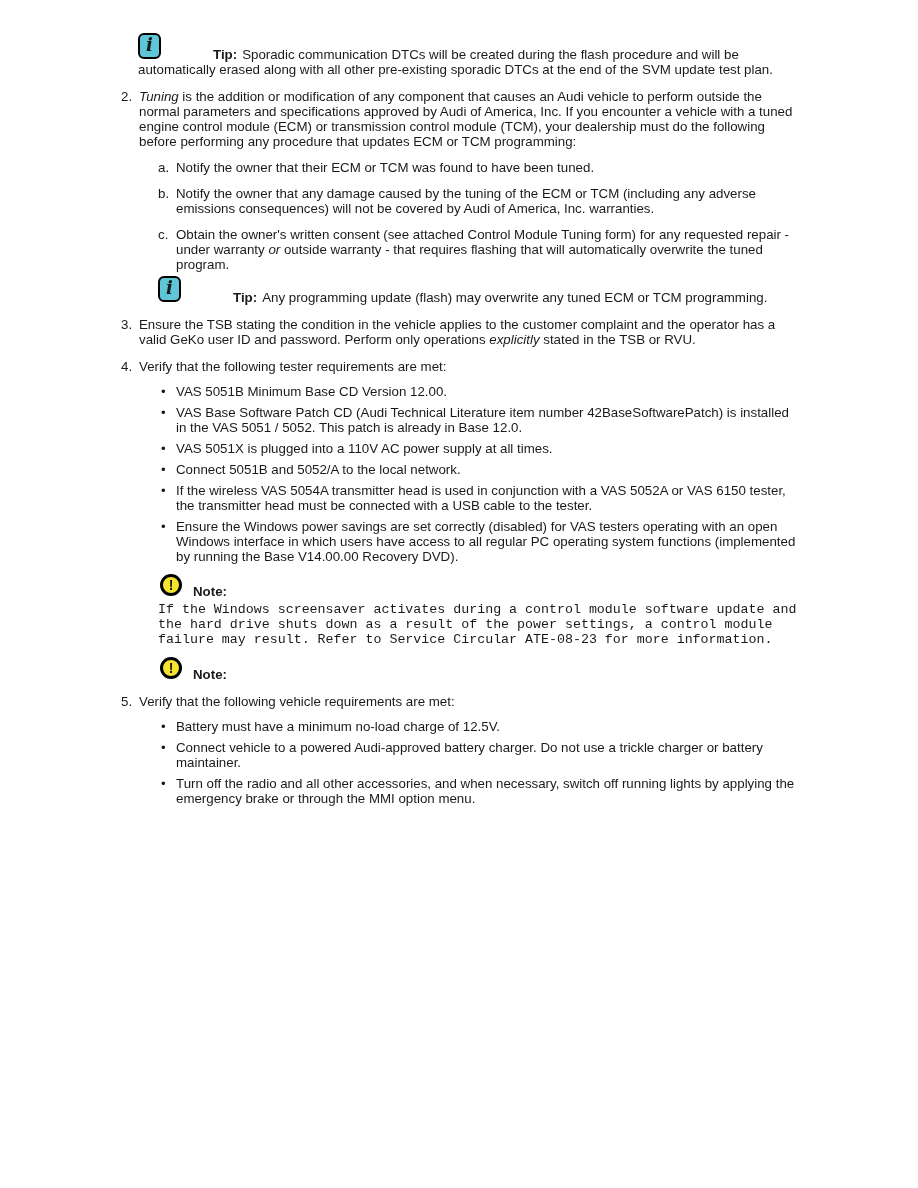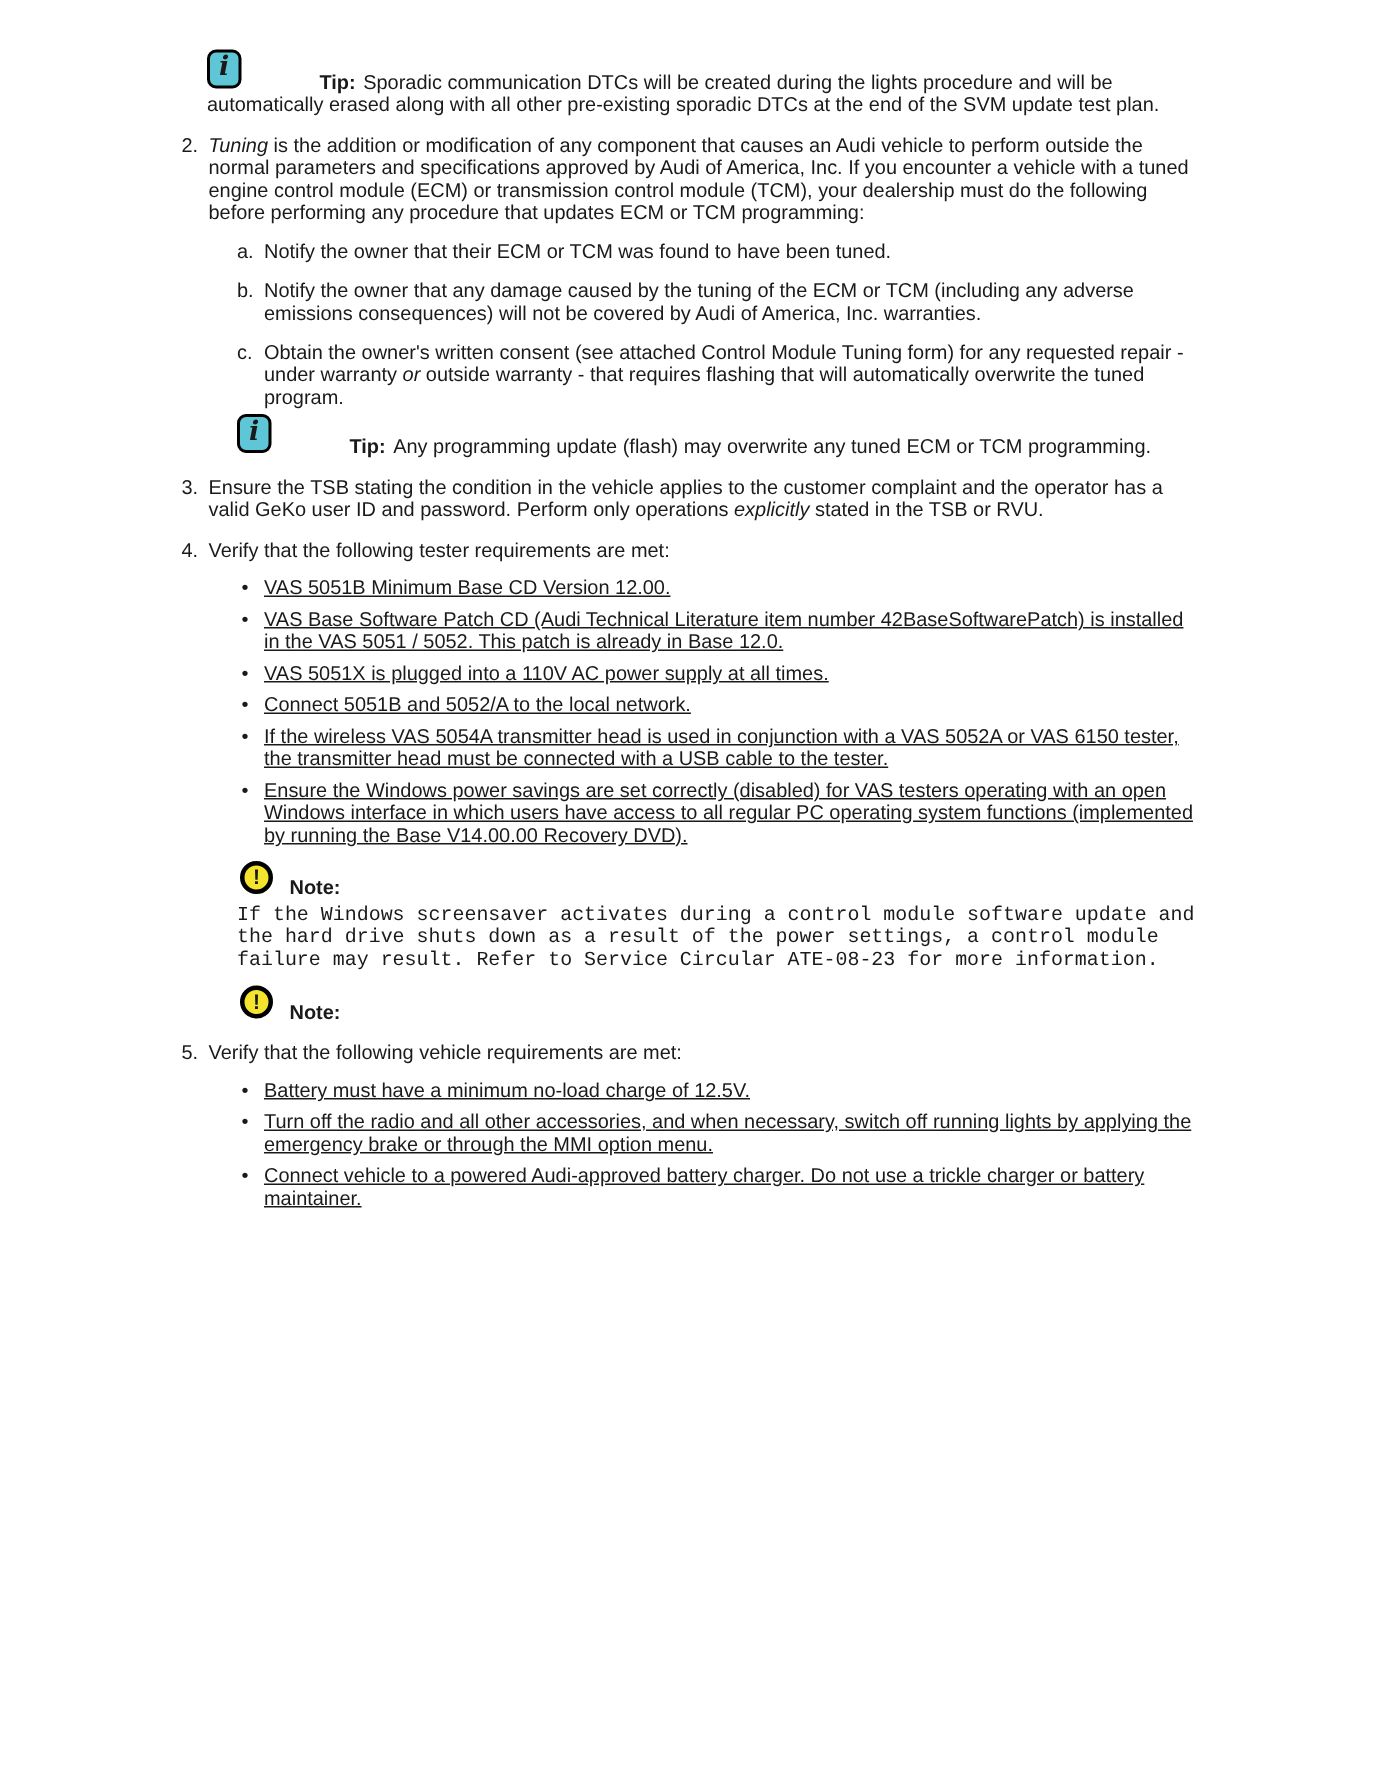--- a/index.html
+++ b/index.html
@@ -21,21 +21,21 @@
 
   
   .sub-item { display: flex; margin: 11px 0 0 19px; }
   .letter { width: 18px; flex: none; }
   .sub-body { flex: 1; min-width: 0; }
 
   
   .bullets { margin: 10px 0 0 19px; }
   .bullet { display: flex; margin-bottom: 6px; }
   .bullet::before { content: "\2022"; width: 18px; flex: none; padding-left: 3px; box-sizing: border-box; }
-  .bullet p { flex: 1; min-width: 0; text-decoration: underline; }
+  .bullet p { flex: 1; min-width: 0; }
 
   
   .tipblock { position: relative; margin-top: 18px; }
   .tipblock.first { margin-top: 0; margin-left: 17px; }
   .tip-icon {
     position: absolute; left: 0; top: -14px;
     width: 19px; height: 22px;
     background: #5fc6d8; border: 2px solid #000; border-radius: 6px;
     display: flex; align-items: center; justify-content: center;
   }
@@ -61,21 +61,21 @@
 </head>
 <body>
 
 <div class="page">
   <div class="content">
 
     <div class="tipblock first">
       <span class="tip-icon">
           <span>i</span>
         </span>
-      <p class="tip-text"><span class="lbl">Tip:</span><span>Sporadic communication DTCs will be created during the lights procedure and will be automatically erased along with all other pre-existing sporadic DTCs at the end of the SVM update test plan.</span></p>
+      <p class="tip-text"><span class="lbl">Tip:</span><span>Sporadic communication DTCs will be created during the flash procedure and will be automatically erased along with all other pre-existing sporadic DTCs at the end of the SVM update test plan.</span></p>
     </div>
 
     <div class="num-item">
       <span class="num">2.</span>
       <div class="num-body">
         <p><i>Tuning</i><span> is the addition or modification of any component that causes an Audi vehicle to perform outside the normal parameters and specifications approved by Audi of America, Inc. If you encounter a vehicle with a tuned engine control module (ECM) or transmission control module (TCM), your dealership must do the following before performing any procedure that updates ECM or TCM programming:</span></p>
 
         <div class="sub-item">
           <span class="letter">a.</span>
           <p class="sub-body">Notify the owner that their ECM or TCM was found to have been tuned.</p>
@@ -157,23 +157,23 @@
     <div class="num-item">
       <span class="num">5.</span>
       <div class="num-body">
         <p>Verify that the following vehicle requirements are met:</p>
 
         <div class="bullets">
           <div class="bullet">
               <p>Battery must have a minimum no-load charge of 12.5V.</p>
             </div>
           <div class="bullet">
-              <p>Turn off the radio and all other accessories, and when necessary, switch off running lights by applying the emergency brake or through the MMI option menu.</p>
+              <p>Connect vehicle to a powered Audi-approved battery charger. Do not use a trickle charger or battery maintainer.</p>
             </div>
           <div class="bullet">
-              <p>Connect vehicle to a powered Audi-approved battery charger. Do not use a trickle charger or battery maintainer.</p>
+              <p>Turn off the radio and all other accessories, and when necessary, switch off running lights by applying the emergency brake or through the MMI option menu.</p>
             </div>
         </div>
       </div>
     </div>
 
   </div>
 </div>
 
 </body></html>

